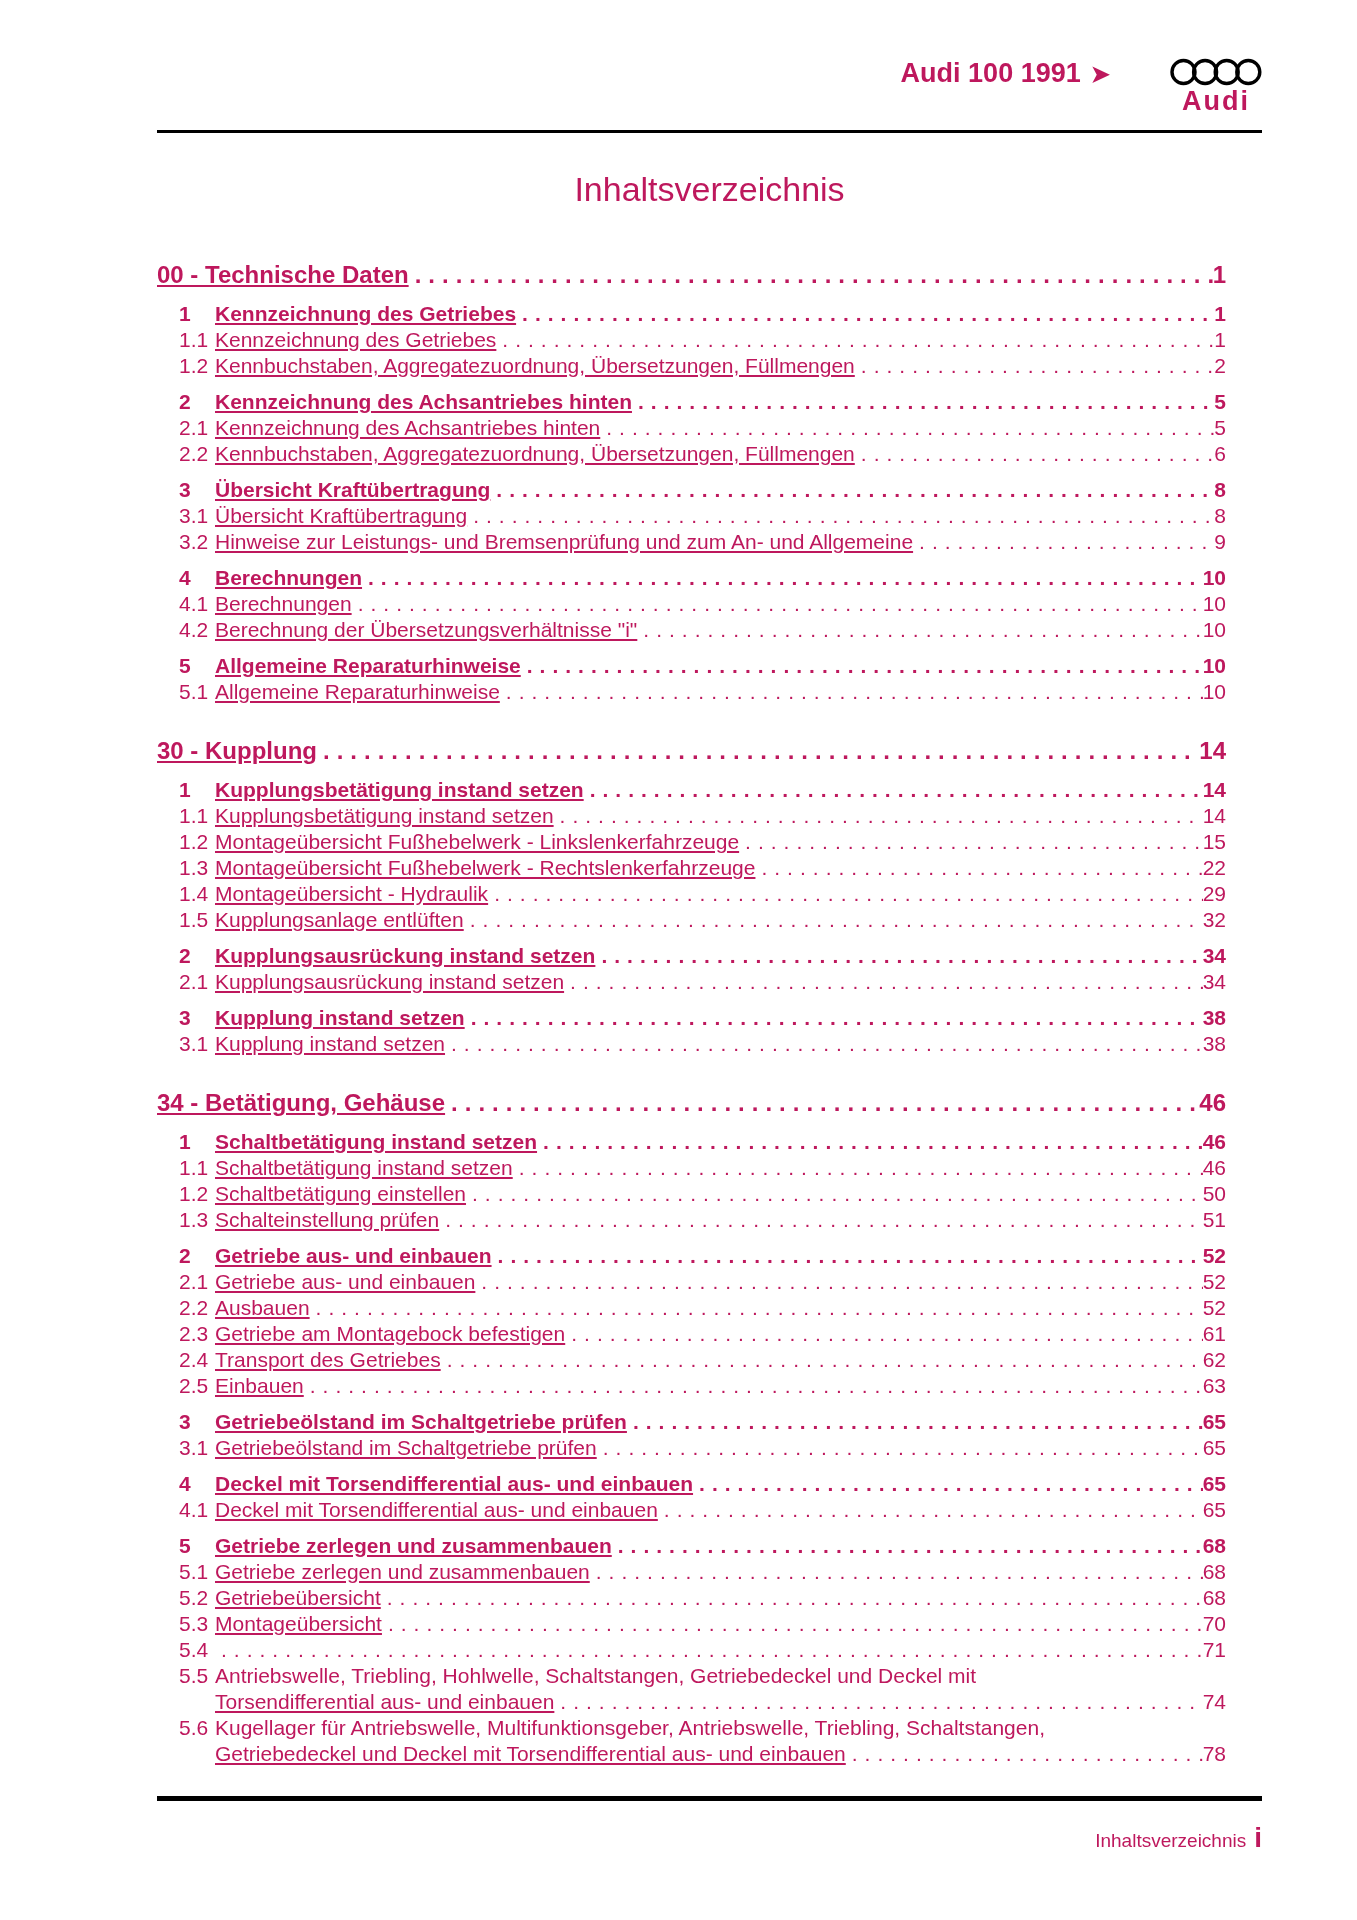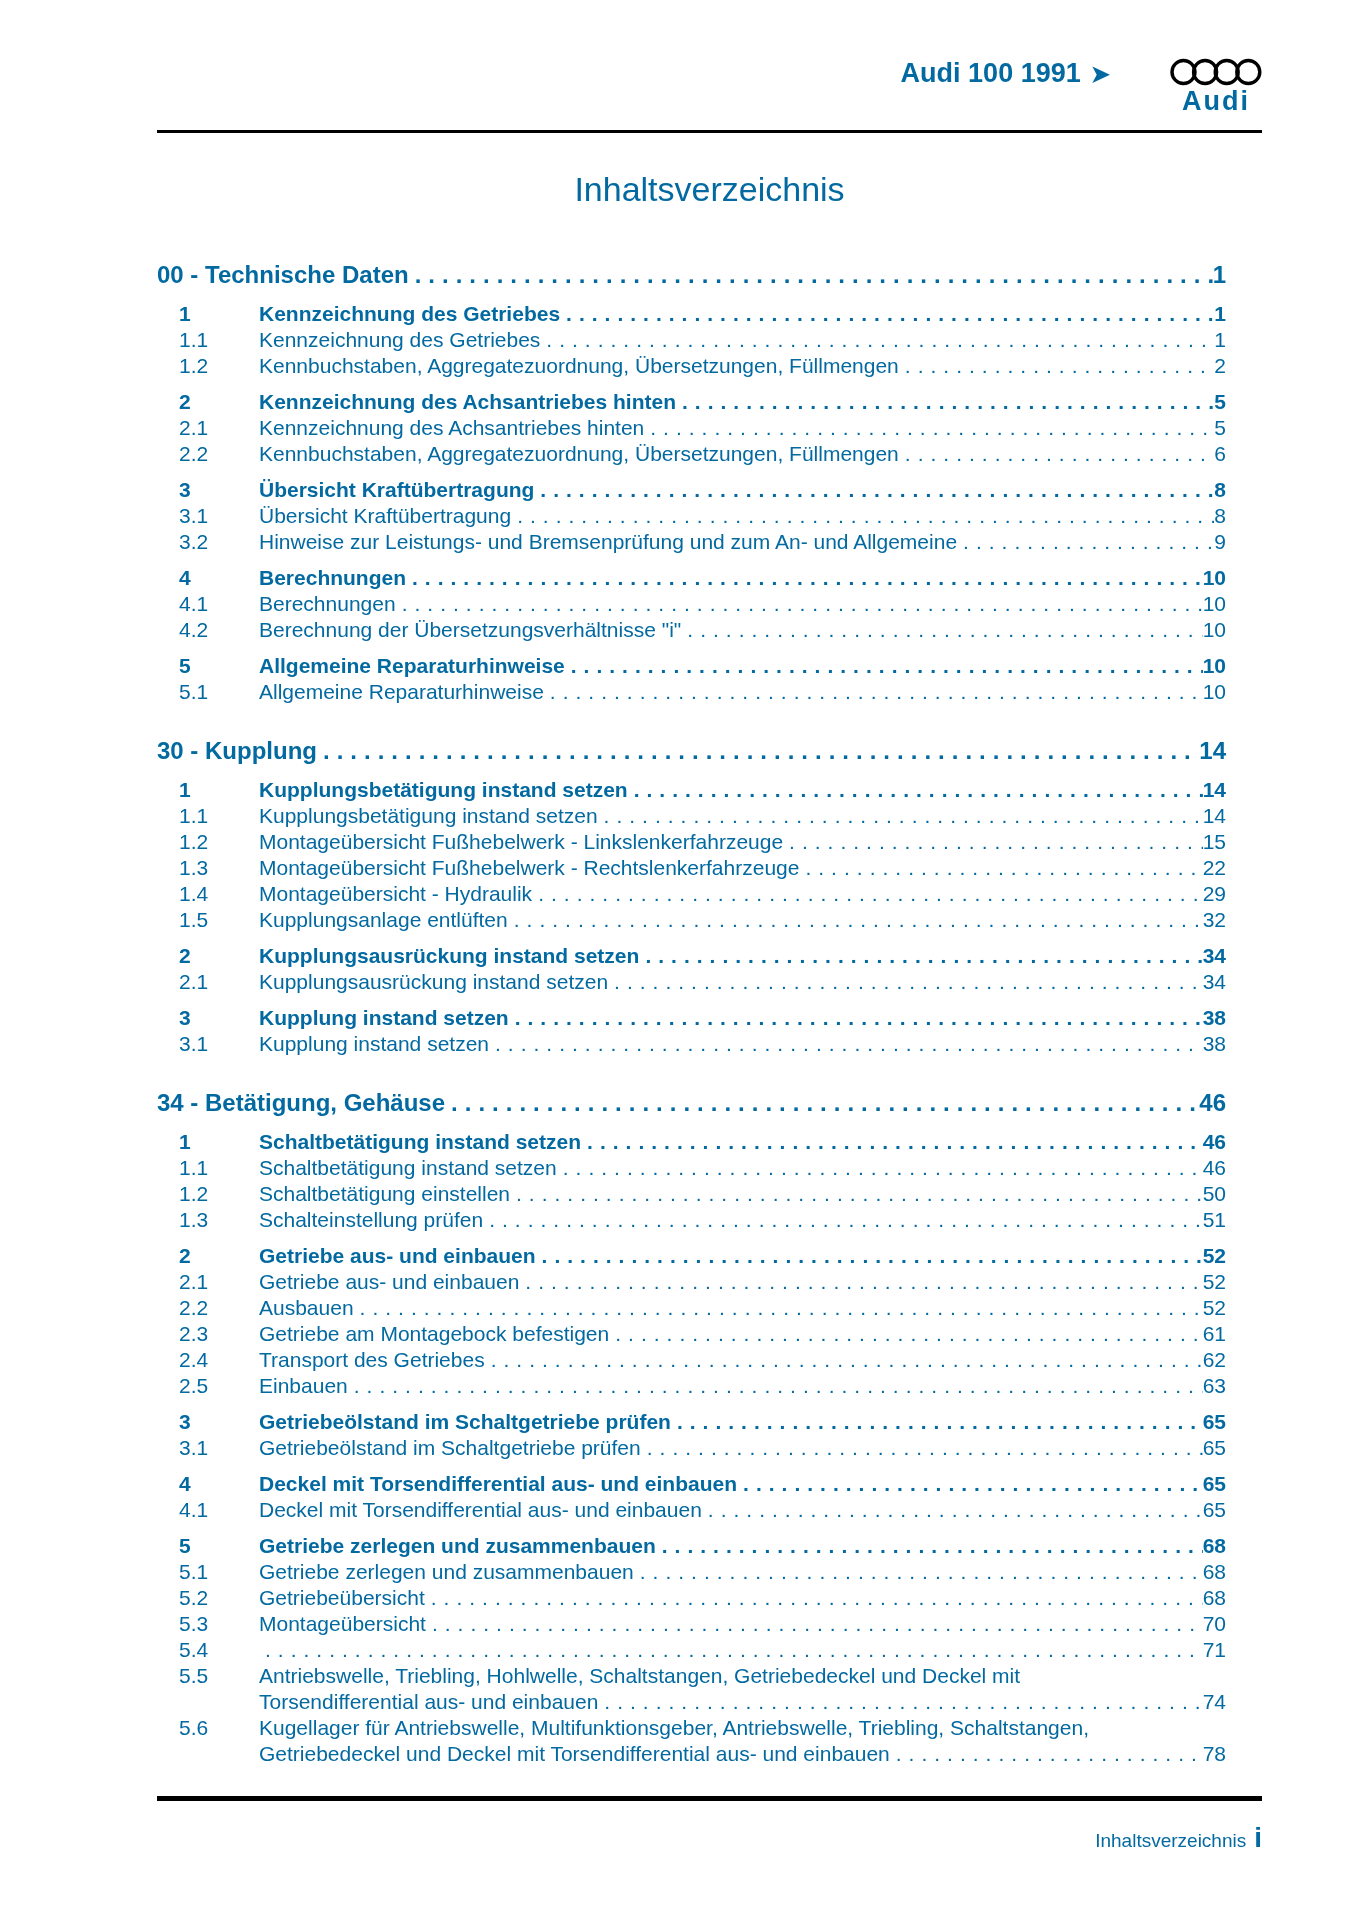--- a/index.html
+++ b/index.html
@@ -3,21 +3,21 @@
 <meta charset="utf-8">
 <style>
   * { box-sizing: border-box; margin: 0; padding: 0; }
   html, body { background: #e8e8e8; }
   .page {
     position: relative;
     width: 1357px;
     height: 1920px;
     background: #ffffff;
     font-family: "Liberation Sans", sans-serif;
-    color: #0369a1;
+    color: #be185d;
     overflow: hidden;
     margin: 0 auto;
   }
 
   
   .header { position: absolute; top: 54px; left: 157px; right: 95px; height: 78px; }
   .h-text {
     position: absolute; right: 152px; top: 4px;
     text-align: right; font-weight: bold;
     font-size: 27px; line-height: 30px; white-space: nowrap;
@@ -41,23 +41,23 @@
   .chapter-row {
     display: flex; align-items: baseline;
     font-size: 24px; font-weight: bold; line-height: 32px;
     margin-top: 30px; margin-bottom: 6px;
   }
   .toc-section:first-child .chapter-row { margin-top: 50px; }
 
   .entry { display: flex; align-items: flex-start; font-size: 21px; line-height: 26px; }
   .entry.top { margin-top: 10px; font-weight: bold; }
   .num { flex: 0 0 58px; padding-left: 22px; }
-  .body { flex: 1; min-width: 0; margin-left: 44px; }
+  .body { flex: 1; min-width: 0; }
   .lastline { display: flex; align-items: baseline; }
-  .txt { flex: none; min-width: 0; }
+  .txt { flex: none; min-width: 0; text-decoration: underline; }
   .leader {
     flex: 1; min-width: 12px; overflow: hidden; white-space: nowrap;
     letter-spacing: 7px; margin-left: 6px;
   }
   .pagenum { flex: none; }
 
   
   .footer { position: absolute; right: 95px; top: 1822px; font-size: 19px; white-space: nowrap; }
   .f-page { font-size: 28px; font-weight: bold; margin-left: 8px; }
 </style>

